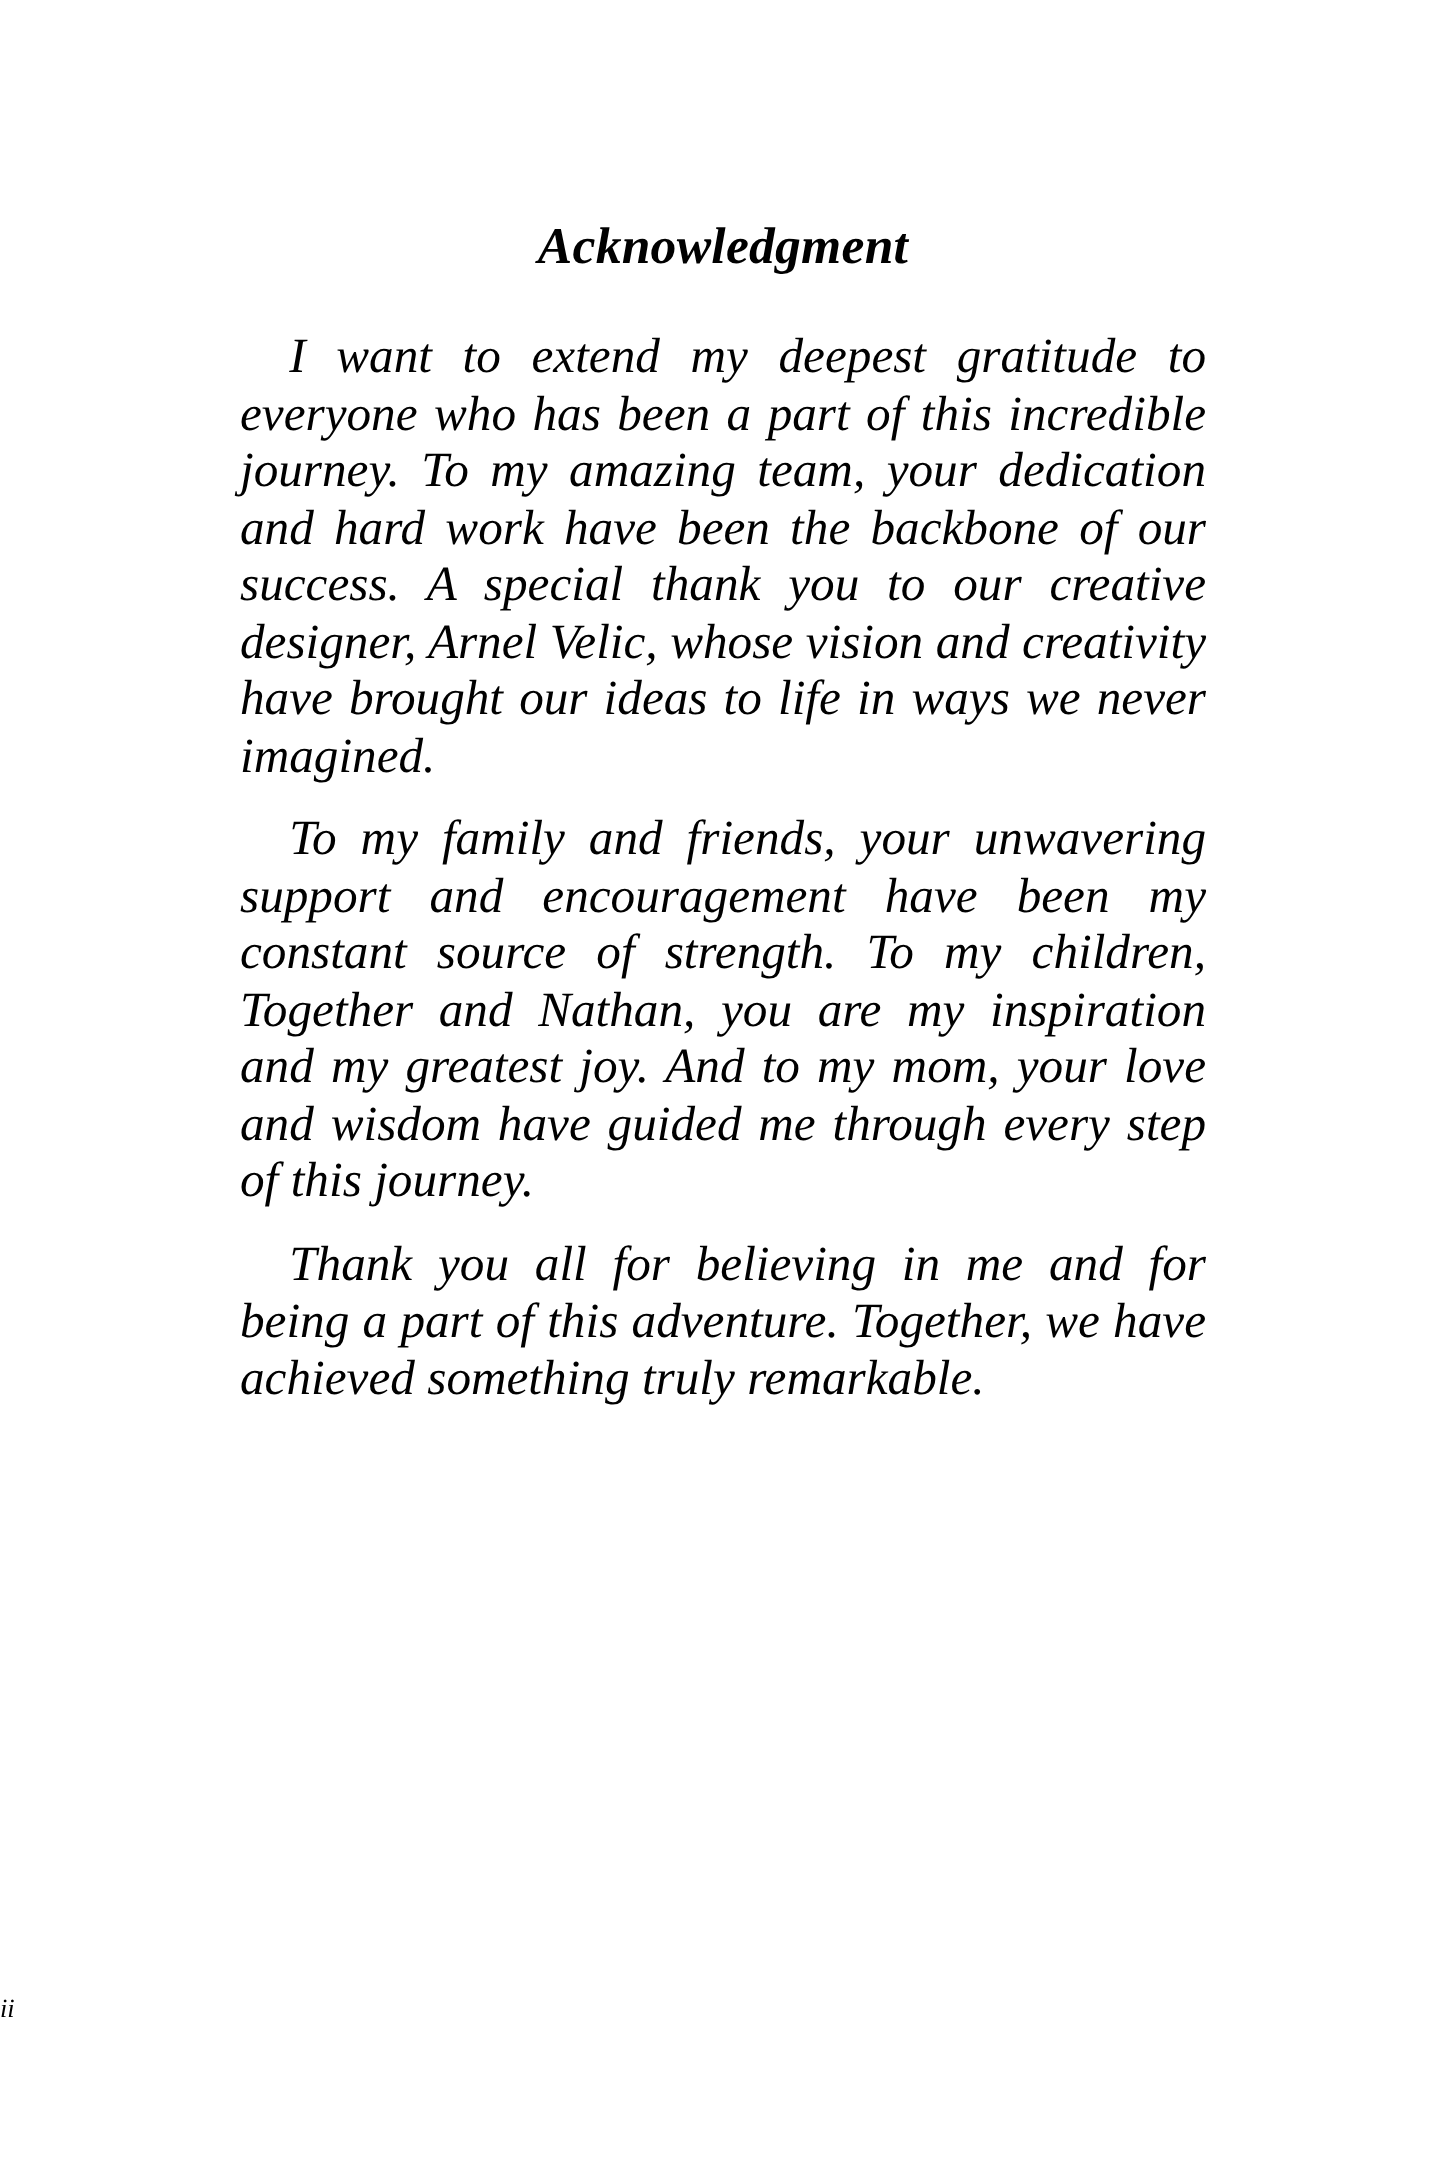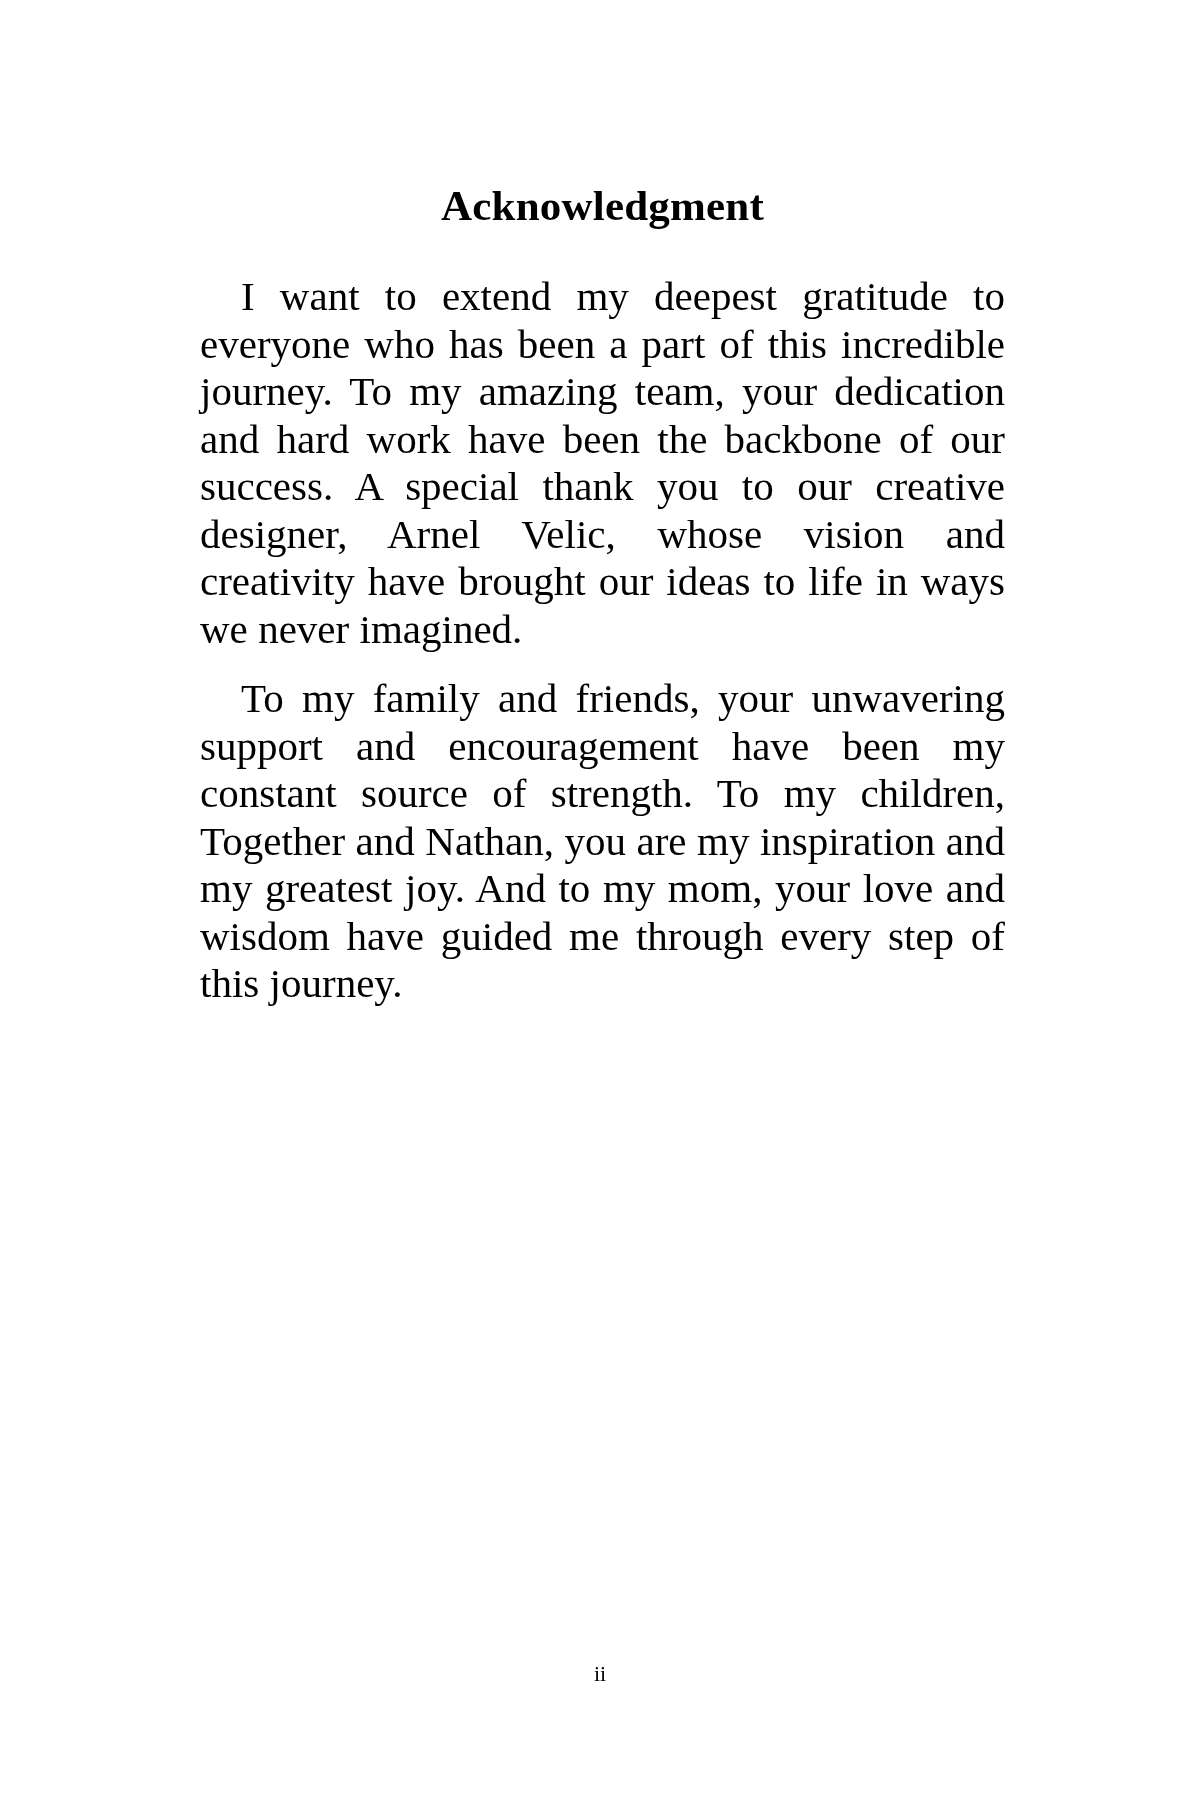--- a/index.html
+++ b/index.html
@@ -14,20 +14,21 @@
     color: #000000;
     overflow: hidden;
   }
 
   .page {
     position: relative;
     width: 1200px;
     height: 1800px;
     background: #ffffff;
     box-sizing: border-box;
+    font-style: italic;
   }
 
   .page-body {
     position: absolute;
     left: 200px;
     top: 0;
     width: 805px;
   }
 
   .doc-title {
@@ -59,36 +60,36 @@
 
   .doc-paragraph:last-child {
     margin-bottom: 0;
   }
 
   .page-number {
     position: absolute;
     left: 0;
     right: 0;
     top: 1663px;
-    text-align: center;
     font-size: 22px;
     line-height: 1;
   }
 </style>
 </head>
 <body>
 
 <div class="page">
 
   <div class="page-body">
 
     <h1 class="doc-title">Acknowledgment</h1>
 
     <div class="paragraphs">
       <p class="doc-paragraph">I want to extend my deepest gratitude to everyone who has been a part of this incredible journey. To my amazing team, your dedication and hard work have been the backbone of our success. A special thank you to our creative designer, Arnel Velic, whose vision and creativity have brought our ideas to life in ways we never imagined.</p>
       <p class="doc-paragraph">To my family and friends, your unwavering support and encouragement have been my constant source of strength. To my children, Together and Nathan, you are my inspiration and my greatest joy. And to my mom, your love and wisdom have guided me through every step of this journey.</p>
+      <p class="doc-paragraph">Thank you all for believing in me and for being a part of this adventure. Together, we have achieved something truly remarkable.</p>
     </div>
 
   </div>
 
   <div class="page-number">ii</div>
 
 </div>
 
 </body></html>

